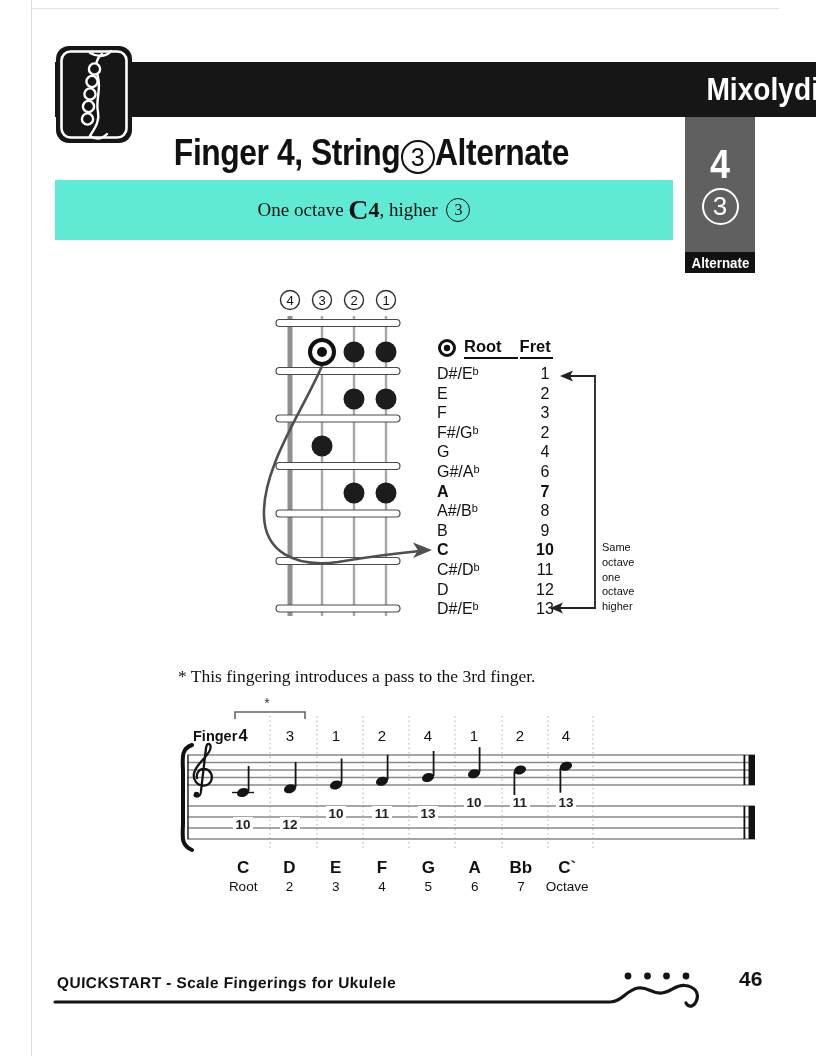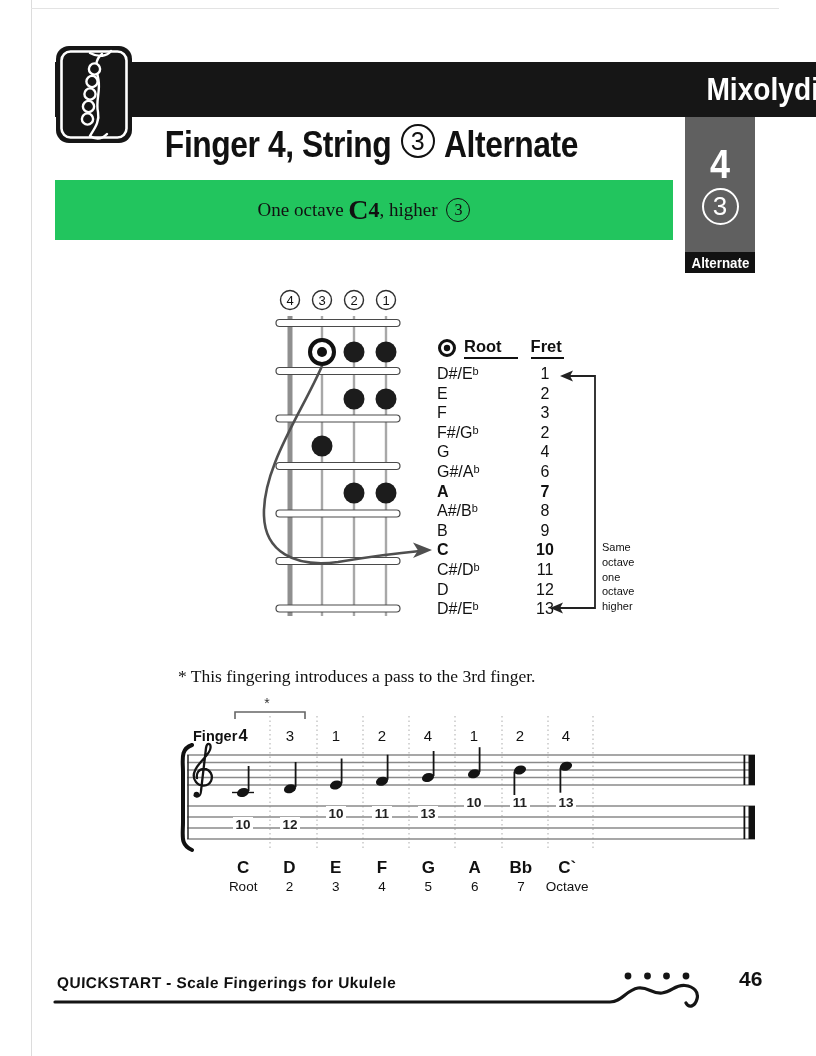--- a/index.html
+++ b/index.html
@@ -12,49 +12,49 @@
   .edge-v{left:31px;top:0;width:1px;height:1056px;background:#dcdcdc}
   .edge-h{left:31px;top:8px;width:748px;height:1px;background:#e3e3e3}
 
   
   .banner{left:55px;top:62px;width:808px;height:55px;background:#161616;
           display:flex;align-items:center;justify-content:flex-end;z-index:2}
   .banner-text{color:#fff;font-size:32px;font-weight:700;padding-right:13px;
                transform:scaleX(.88);transform-origin:right center}
   .logo{left:50px;top:42px;z-index:3}
   .title-row{left:55px;top:124px;width:618px;height:50px;display:flex;
-             align-items:flex-start;justify-content:center;gap:9px;z-index:2}
+             align-items:flex-end;justify-content:center;gap:0;z-index:2}
   .title-txt{font-size:37px;font-weight:800;letter-spacing:-.5px;white-space:nowrap}
   .t-pre{transform:scaleX(.86);transform-origin:right center}
   .t-post{transform:scaleX(.86);transform-origin:left center}
   .circ{display:flex;align-items:center;justify-content:center;border-radius:50%;
         border:2.5px solid #111;box-sizing:border-box}
   .title-circ{width:34px;height:34px;font-size:25px;font-weight:500}
 
-  .band{left:55px;top:180px;width:618px;height:60px;background:#22c55e;
+  .band{left:55px;top:180px;width:618px;height:60px;background:#5eead4;
         display:flex;align-items:center;justify-content:center;
         font-family:"Liberation Serif",serif;font-size:19px;white-space:pre}
   .band .bigC{font-size:28px;font-weight:700;line-height:1}
   .band .num4{font-size:22px;font-weight:700}
   .band-circ{width:24px;height:24px;border-width:1.8px;font-size:16px;
              font-family:"Liberation Serif",serif;margin-left:4px}
 
   .side{left:685px;top:117px;width:70px;height:135px;background:#606060;z-index:2;
         display:flex;flex-direction:column;align-items:center;justify-content:center;gap:4px}
   .side-num{color:#fff;font-size:40px;font-weight:800;line-height:1;transform:scaleX(.9)}
   .side-circ{width:37px;height:37px;border:2.5px solid #fff;color:#fff;font-size:26px}
   .alt-badge{left:685px;top:252px;width:70px;height:21px;background:#111;color:#fff;
              display:flex;align-items:center;justify-content:center;z-index:2}
   .alt-badge span{font-size:14.5px;font-weight:700;transform:scaleX(.92)}
 
   
   .tbl-head{left:437px;top:336px;height:24px;display:flex;align-items:center;z-index:2}
   .tbl-head .hlbl{font-size:16.5px;font-weight:700;border-bottom:2.3px solid #111;padding-bottom:1px}
   .hlbl.root{margin-left:7px;padding-right:16px}
-  .hlbl.fret{margin-left:13px;padding-right:2px}
+  .hlbl.fret{margin-left:2px;padding-right:2px}
   .tbl{left:437px;top:364px;z-index:2}
   .trow{display:flex;height:19.6px;line-height:19.6px;font-size:16px}
   .trow .tnote{width:88px}
   .trow .tfret{width:40px;text-align:center}
   .trow sup{font-size:11px;line-height:0;vertical-align:4px}
   .trow.b{font-weight:700}
   .side-note{left:602px;top:540px;font-size:11px;line-height:14.8px;z-index:2}
 
   
   .footnote{left:178px;top:666px;font-family:"Liberation Serif",serif;font-size:17.5px;z-index:2;white-space:pre}

